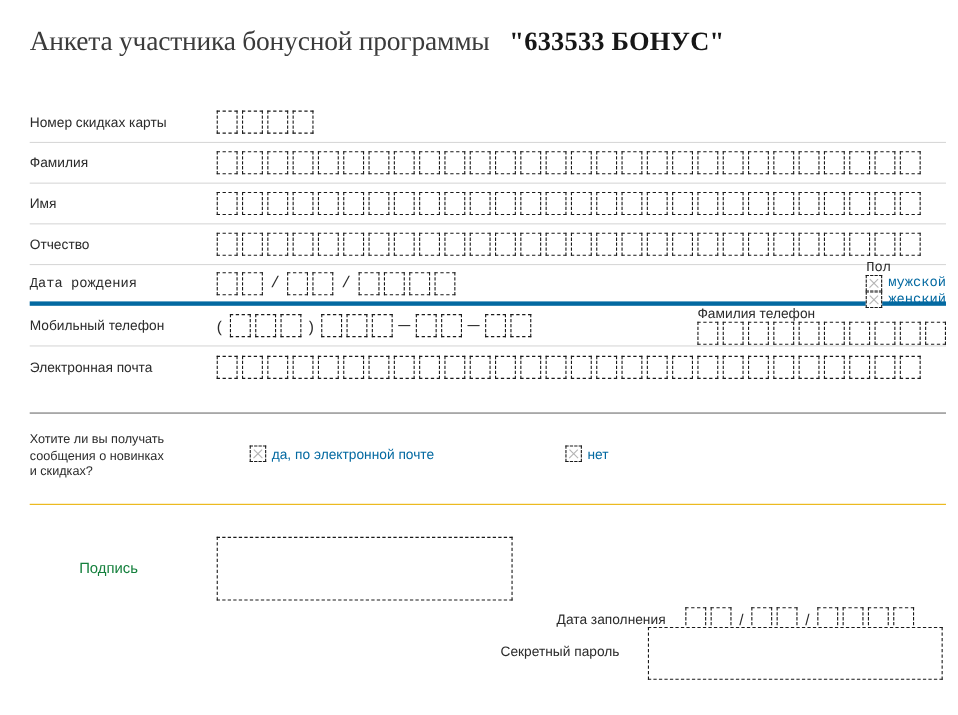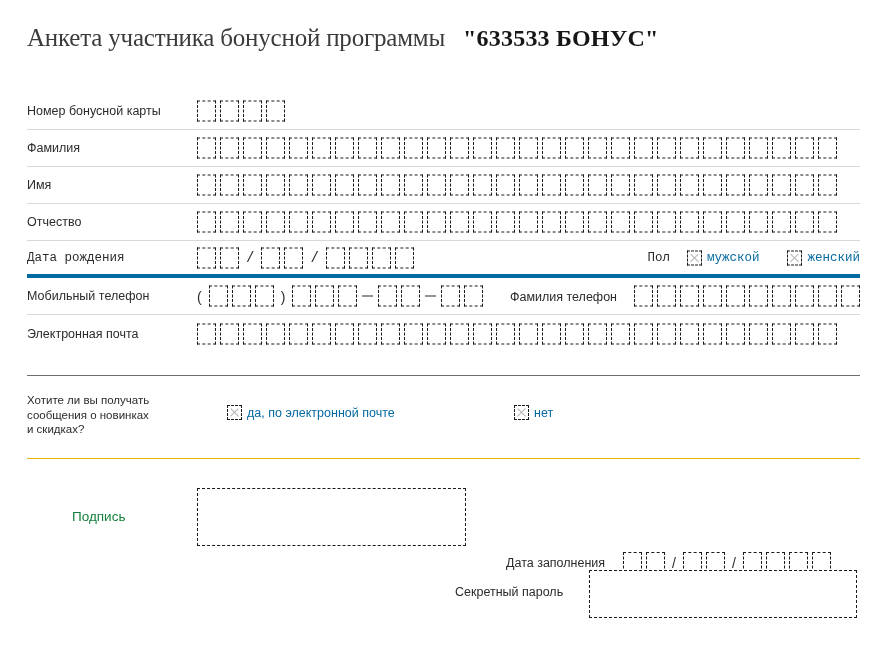--- a/index.html
+++ b/index.html
@@ -92,21 +92,22 @@
     transform: translateY(-50%);
     display: flex;
     align-items: center;
   }
   .row-right {
     position: absolute;
     right: 0;
     top: 50%;
     transform: translateY(-50%);
     display: flex;
-    align-items: center;
+    align-items: flex-start;
+    flex-direction: column;
   }
 
   
   .cellrow {
     display: flex;
   }
   .cell {
     width: 19px;
     height: 21px;
     border: 1px dashed #1a1a1a;
@@ -270,21 +271,21 @@
   <div class="header">
     <div class="title-line">
       <span class="title-main">Анкета участника бонусной программы</span>
       <span class="title-brand">"633533 БОНУС"</span>
     </div>
   </div>
 
   <div class="rows">
 
     <div class="row">
-      <div class="row-label">Номер бонусной карты</div>
+      <div class="row-label">Номер скидках карты</div>
       <div class="row-fields">
         <div class="cellrow">
             <span class="cell"></span>
             <span class="cell"></span>
             <span class="cell"></span>
             <span class="cell"></span>
           </div>
       </div>
     </div>
 

